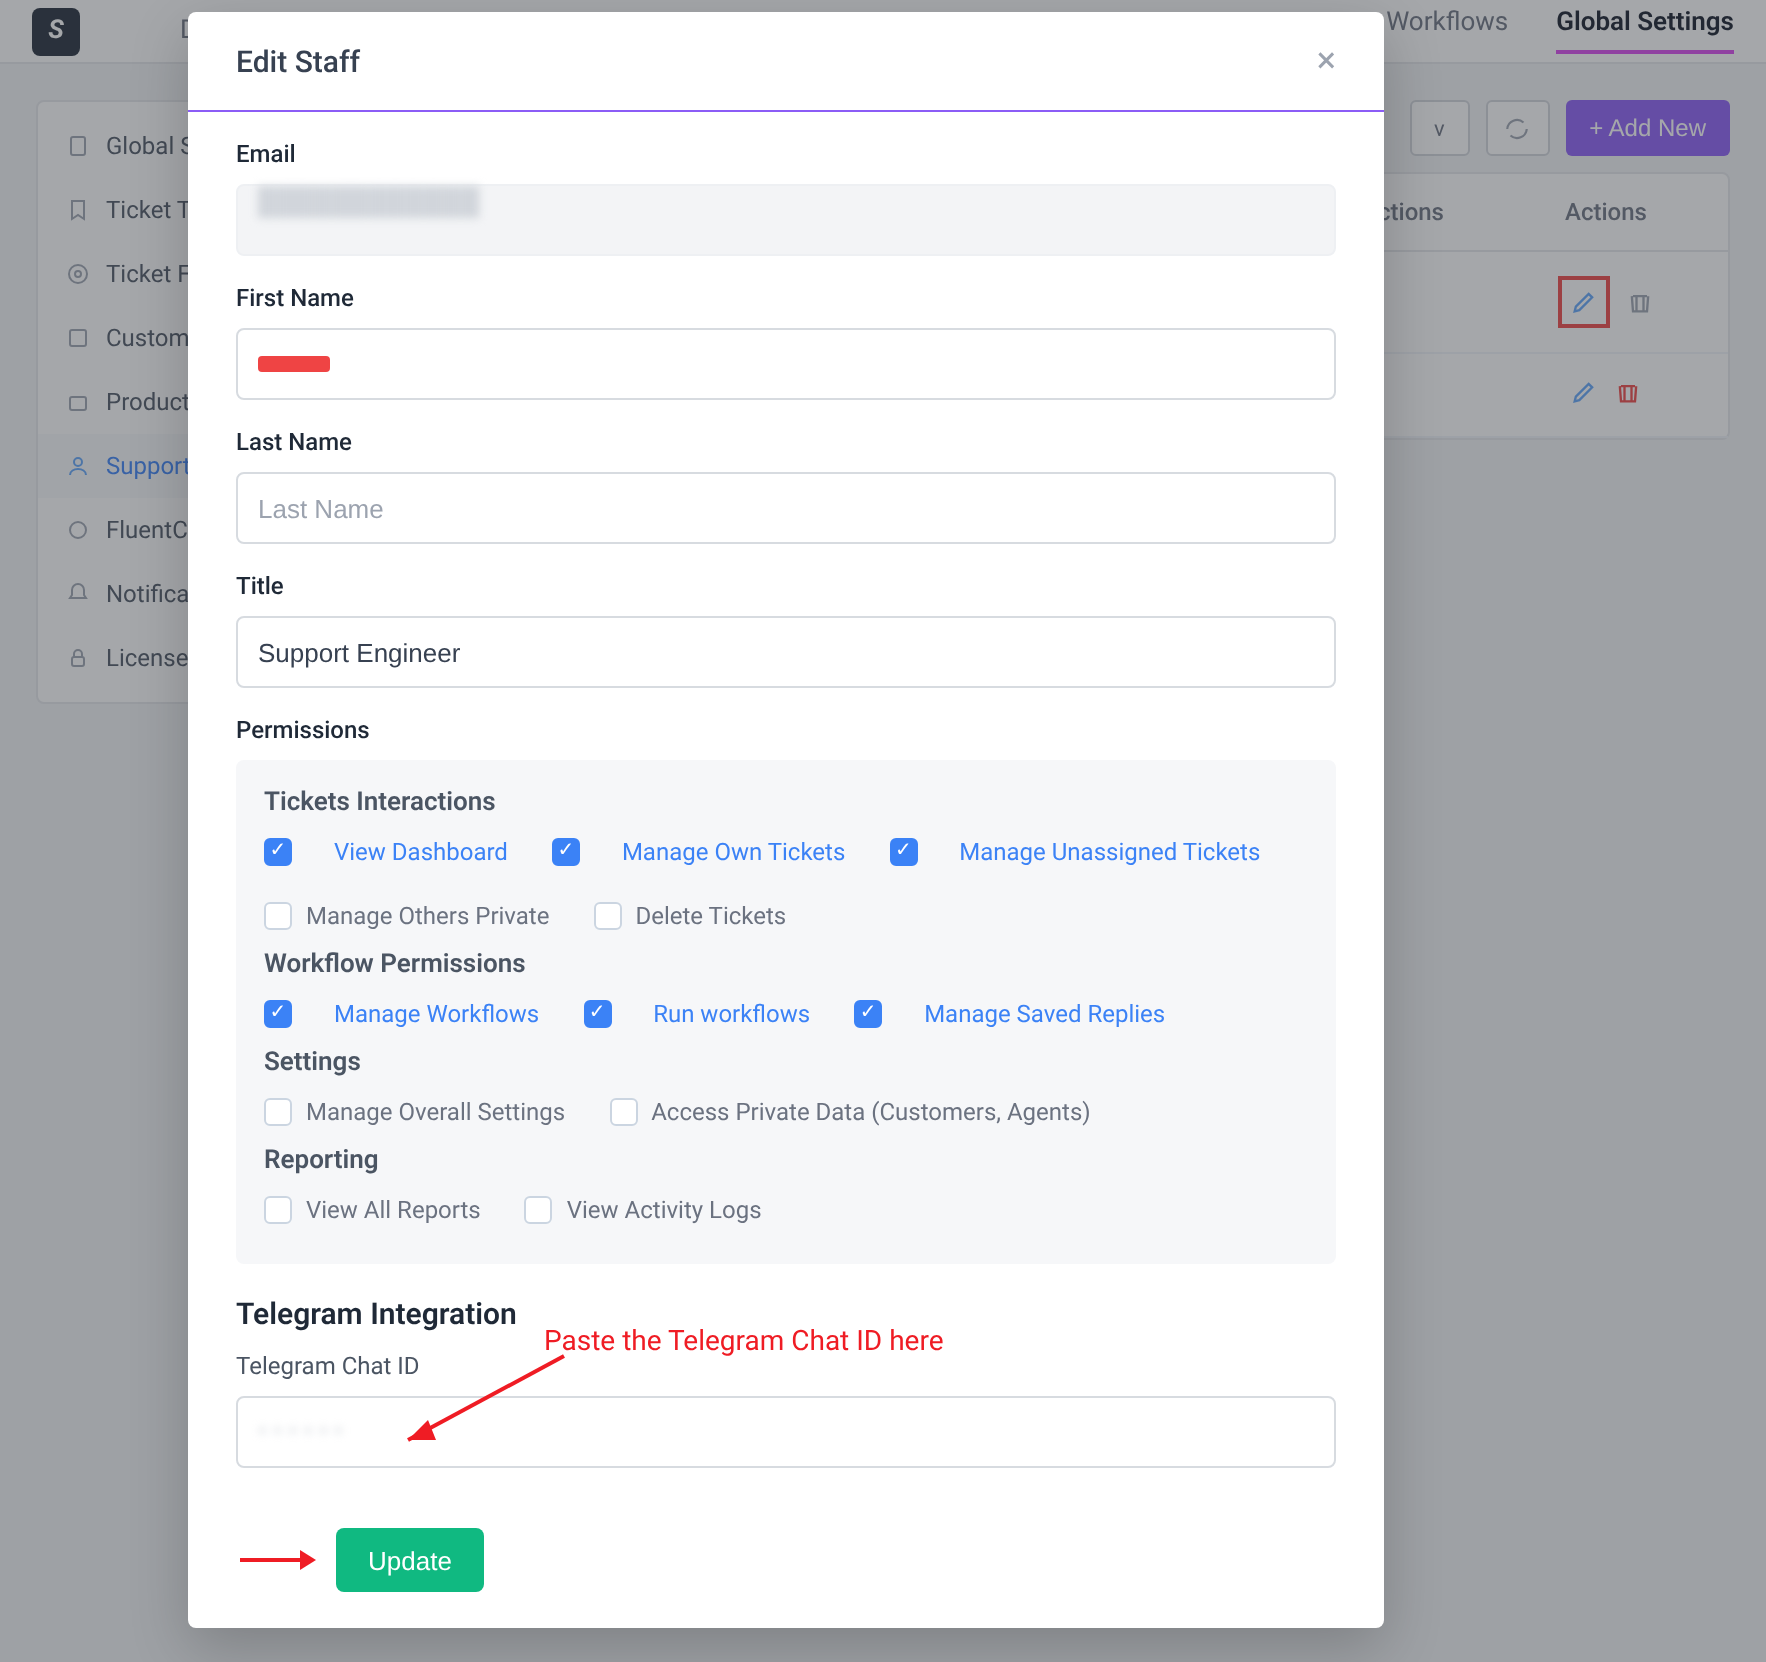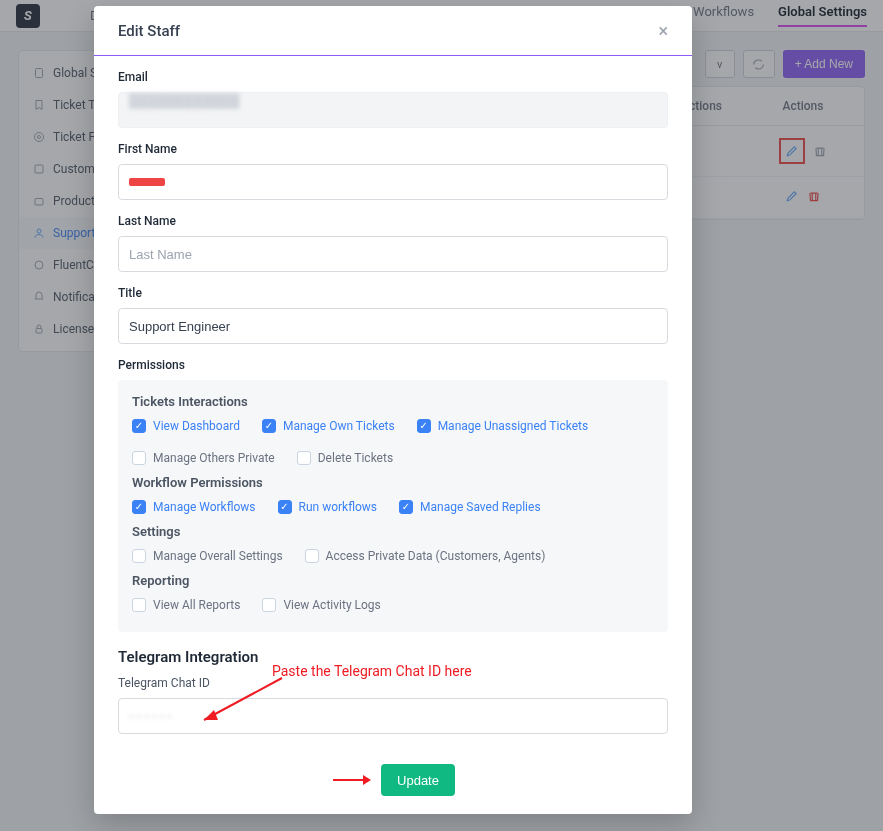--- a/index.html
+++ b/index.html
@@ -137,21 +137,21 @@
     border-bottom: 1px solid #8b5cf6;
   }
   .modal-title { font-size: 15px; color: #374151; font-weight: 500; }
   .close { color:#9ca3af; font-size: 18px; cursor:pointer; }
   .modal-body {
     padding: 14px 24px 4px;
     overflow: auto;
   }
   .modal-footer {
     padding: 12px 24px 18px;
-    display: flex; justify-content: center; align-items: center;
+    display: flex; justify-content: flex-start; align-items: center;
     gap: 10px;
   }
 
   .field { margin-bottom: 14px; }
   .label { font-size: 12px; color: #1f2937; font-weight: 500; display:block; margin-bottom: 8px; }
   .input {
     width: 100%;
     height: 36px;
     border: 1px solid #d7dbe0;
     border-radius: 4px;
@@ -177,21 +177,21 @@
   .perm-heading { font-size: 13px; font-weight: 600; color:#4b5563; margin-bottom: 10px; }
   .perm-row { display:flex; flex-wrap: wrap; gap: 18px 22px; margin-bottom: 10px; }
   .chk { display:flex; align-items:center; gap:7px; font-size:12px; cursor:pointer;}
   .chk .box {
     width:14px; height:14px; border:1px solid #cbd5e1; border-radius:3px; background:#fff;
     display:flex; align-items:center; justify-content:center;
   }
   .chk.checked .box { background:#3b82f6; border-color:#3b82f6; }
   .chk.checked .box::after { content:"✓"; color:#fff; font-size:10px; line-height:1; }
   .chk .lbl { color:#6b7280; }
-  .chk.checked .lbl { color:#3b82f6; }
+  .chk.checked .lbl { color:#3b82f6;margin-left:14px; }
 
   .section-title { font-size: 15px; font-weight:600; color:#1f2937; margin-bottom: 2px; }
 
   .blurred {
     color: #d1d5db;
     filter: blur(2px);
   }
 
   .update-btn {
     background: #10b981;

